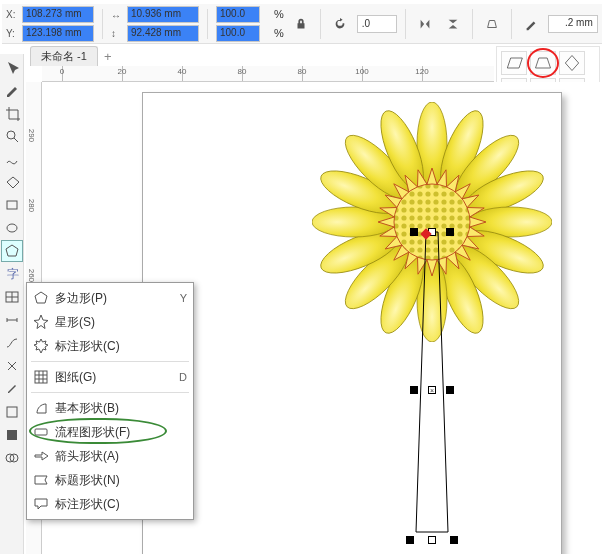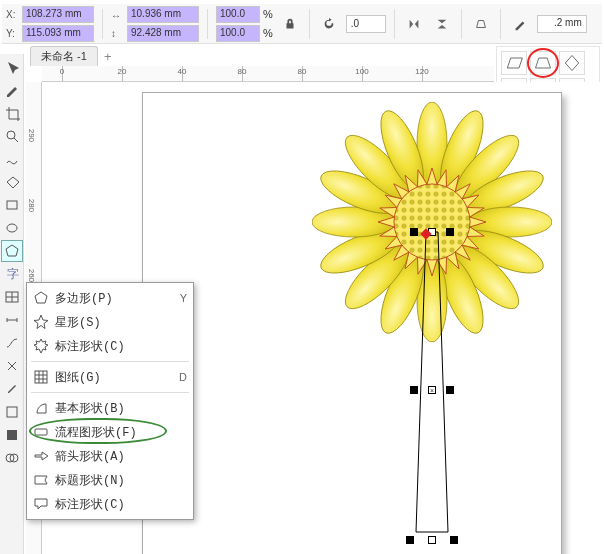--- a/index.html
+++ b/index.html
@@ -3,24 +3,24 @@
 <meta charset="utf-8">
 <style>
   * { box-sizing: border-box; margin: 0; padding: 0; font-family: "Microsoft YaHei", Arial, sans-serif; }
   body { width: 604px; height: 554px; background: #fff; position: relative; overflow: hidden; font-size: 11px; color: #333; }
 
   
   .prop-bar { position: absolute; left: 2px; top: 4px; right: 2px; height: 40px; display: flex; align-items: center; gap: 6px; border-bottom: 1px solid #e0e0e0; background: #f7f7f7; padding: 0 4px; }
   .coord-block { display: flex; flex-direction: column; gap: 2px; }
   .coord-row { display: flex; align-items: center; gap: 2px; }
   .coord-row .lbl { width: 14px; font-size: 10px; color: #555; }
-  .num-field { border: 1px solid #c8c8c8; background: #c4b5fd; padding: 1px 3px; min-width: 72px; height: 17px; font-size: 10px; white-space: nowrap; }
+  .num-field { border: 1px solid #c8c8c8; background: #3b82f6; padding: 1px 3px; min-width: 72px; height: 17px; font-size: 10px; white-space: nowrap; }
   .sep { width: 1px; height: 30px; background: #dcdcdc; margin: 0 2px; }
   .pct-col { display: flex; flex-direction: column; gap: 2px; }
-  .pct-row { display: flex; align-items: center; gap: 3px; }
+  .pct-row { display: flex; align-items: center; gap: 14px; }
   .small-icon { width: 14px; height: 14px; fill: #555; }
   .angle-field { border: 1px solid #c8c8c8; background: #fff; padding: 1px 4px; width: 40px; height: 18px; display: inline-flex; align-items: center; font-size: 10px; }
   .tb-btn { width: 22px; height: 22px; display: flex; align-items: center; justify-content: center; background: #f7f7f7; border: 1px solid transparent; border-radius: 2px; }
   .outline-field { border: 1px solid #c8c8c8; background: #fff; padding: 1px 4px; width: 50px; height: 18px; font-size: 10px; text-align: right; }
 
   
   .shape-panel { position: absolute; right: 4px; top: 46px; width: 104px; display: flex; flex-wrap: wrap; gap: 3px; padding: 4px; background: #fff; border: 1px solid #e4e4e4; }
   .shape-cell { width: 26px; height: 24px; display: flex; align-items: center; justify-content: center; border: 1px solid #ddd; background: #fdfdfd; position: relative; }
   .shape-cell.selected::before {
     content: ""; position: absolute; inset: -4px; border: 2px solid #e22; border-radius: 50%; pointer-events: none;
@@ -44,41 +44,41 @@
   .v-ruler .tick-label { position: absolute; left: 1px; font-size: 8px; color: #666; writing-mode: vertical-rl; transform: translateY(50%); }
 
   
   .canvas { position: absolute; left: 42px; top: 82px; right: 0; bottom: 0; background: #fff; overflow: hidden; }
   .page-shadow { position: absolute; left: 100px; top: 10px; width: 420px; height: 600px; background: #fff; box-shadow: 4px 4px 6px rgba(0,0,0,.25); border: 1px solid #aaa; }
 
   
   .ctx-menu { position: absolute; left: 26px; top: 282px; width: 168px; background: #fff; border: 1px solid #9a9a9a; box-shadow: 2px 2px 6px rgba(0,0,0,.3); padding: 3px 0; }
   .ctx-item { display: flex; align-items: center; height: 24px; padding: 0 6px; gap: 6px; font-size: 12px; white-space: nowrap; }
   .ctx-icon { width: 16px; height: 16px; display: flex; align-items: center; justify-content: center; }
-  .ctx-label { flex: 1; font-family: Liberation Mono, monospace; }
+  .ctx-label { flex: 1; }
   .ctx-key { color: #666; font-size: 11px; width: 16px; text-align: right; }
   .ctx-sep { height: 1px; background: #ddd; margin: 3px 4px; }
   .ctx-highlight { position: absolute; border: 2px solid #3a8a37; border-radius: 50%/55%; pointer-events:none; }
 
   
   .handle { position: absolute; width: 8px; height: 8px; background: #000; }
   .handle.x { background: #fff; border: 1px solid #000; font-size: 7px; display:flex; align-items:center; justify-content:center; }
 </style>
 </head>
 <body>
 
 <div class="prop-bar">
   <div class="coord-block">
     <div class="coord-row">
       <span class="lbl">X:</span>
       <div class="num-field">108.273 mm</div>
     </div>
     <div class="coord-row">
       <span class="lbl">Y:</span>
-      <div class="num-field">115.093 mm</div>
+      <div class="num-field">123.198 mm</div>
     </div>
   </div>
   <div class="sep"></div>
   <div class="coord-block">
     <div class="coord-row">
       <span class="lbl">↔</span>
       <div class="num-field">10.936 mm</div>
     </div>
     <div class="coord-row">
       <span class="lbl">↕</span>

